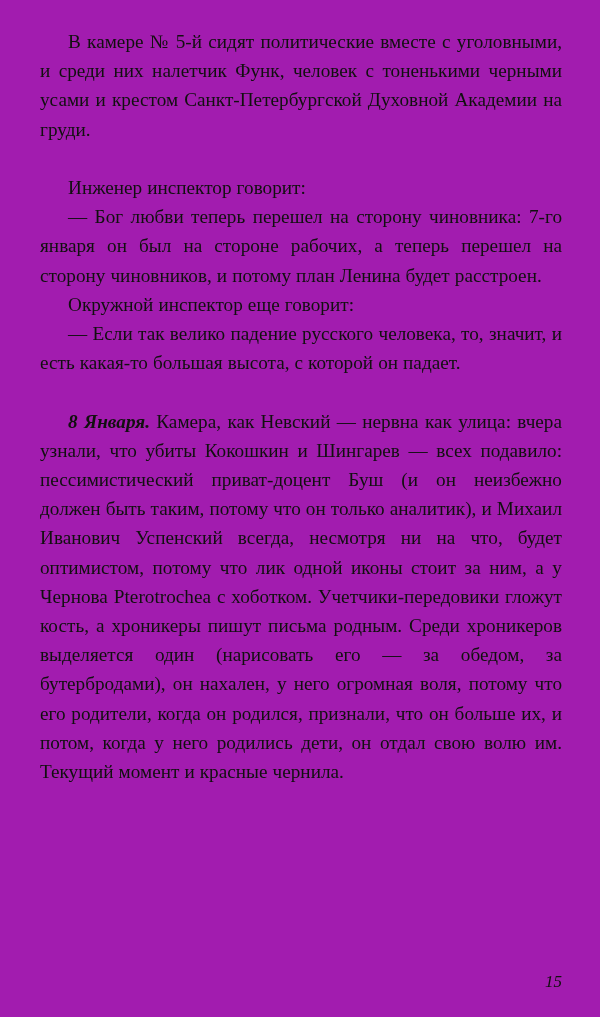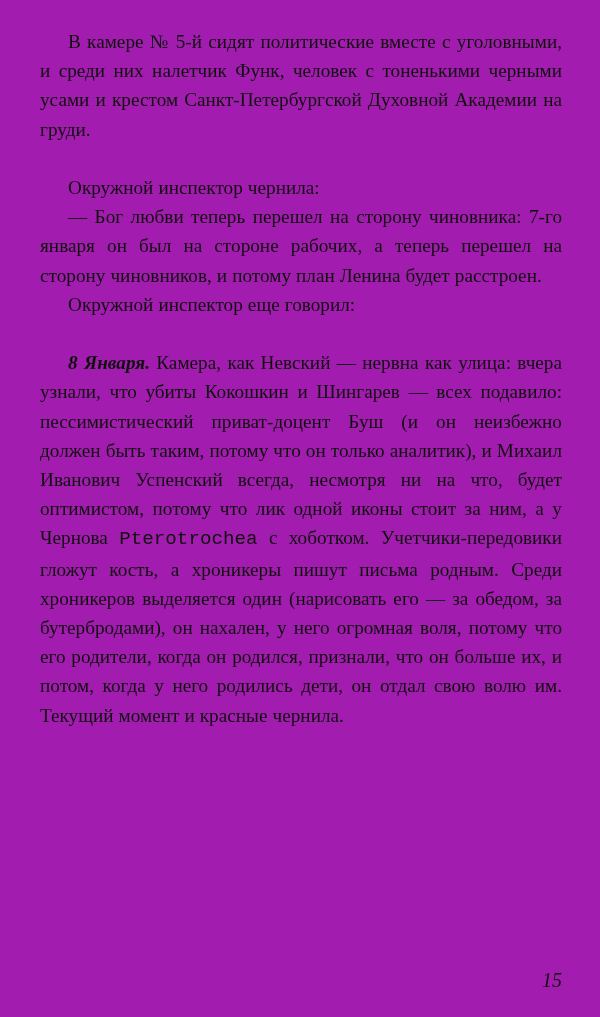--- a/index.html
+++ b/index.html
@@ -55,48 +55,49 @@
     text-indent: 28px;
   }
 
   .date-lead {
     font-weight: bold;
     font-style: italic;
     margin-top: 20px;
   }
 
   .latin {
-    font-family: Liberation Mono, monospace;
+    font-family: Liberation Serif, serif;
   }
 
   .page-number {
     position: absolute;
     right: 38px;
     bottom: 27px;
-    font-size: 20px;
+    font-size: 17px;
     font-style: italic;
     line-height: 1;
     color: #11100f;
   }
 </style>
 </head>
 <body>
 
 <div class="page">
 
   <div class="text-block">
 
     <div>
       <p class="para">В камере № 5-й сидят политические вместе с уголовными, и среди них налетчик Функ, человек с тоненькими черными усами и крестом Санкт-Петербургской Духовной Академии на груди.</p>
     </div>
 
     <div class="group-gap">
-      <p class="para">Окружной инспектор чернила:</p>
+      <p class="para">Инженер инспектор говорит:</p>
       <p class="para dash-para">— Бог любви теперь перешел на сторону чиновника: 7-го января он был на стороне рабочих, а теперь перешел на сторону чиновников, и потому план Ленина будет расстроен.</p>
-      <p class="para">Окружной инспектор еще говорил:</p>
+      <p class="para">Окружной инспектор еще говорит:</p>
+      <p class="para dash-para">— Если так велико падение русского человека, то, значит, и есть какая-то большая высота, с которой он падает.</p>
     </div>
 
     <div class="group-gap">
       <p class="para"><span class="date-lead">8 Января.</span><span> Камера, как Невский — нервна как улица: вчера узнали, что убиты Кокошкин и Шингарев — всех подавило: пессимистический приват-доцент Буш (и он неизбежно должен быть таким, потому что он только аналитик), и Михаил Иванович Успенский всегда, несмотря ни на что, будет оптимистом, потому что лик одной иконы стоит за ним, а у Чернова </span><span class="latin">Pterotrochea</span><span> с хоботком. Учетчики-передовики гложут кость, а хроникеры пишут письма родным. Среди хроникеров выделяется один (нарисовать его — за обедом, за бутербродами), он нахален, у него огромная воля, потому что его родители, когда он родился, признали, что он больше их, и потом, когда у него родились дети, он отдал свою волю им. Текущий момент и красные чернила.</span></p>
 
     </div>
 
   </div>
 
   <div class="page-number">15</div>

